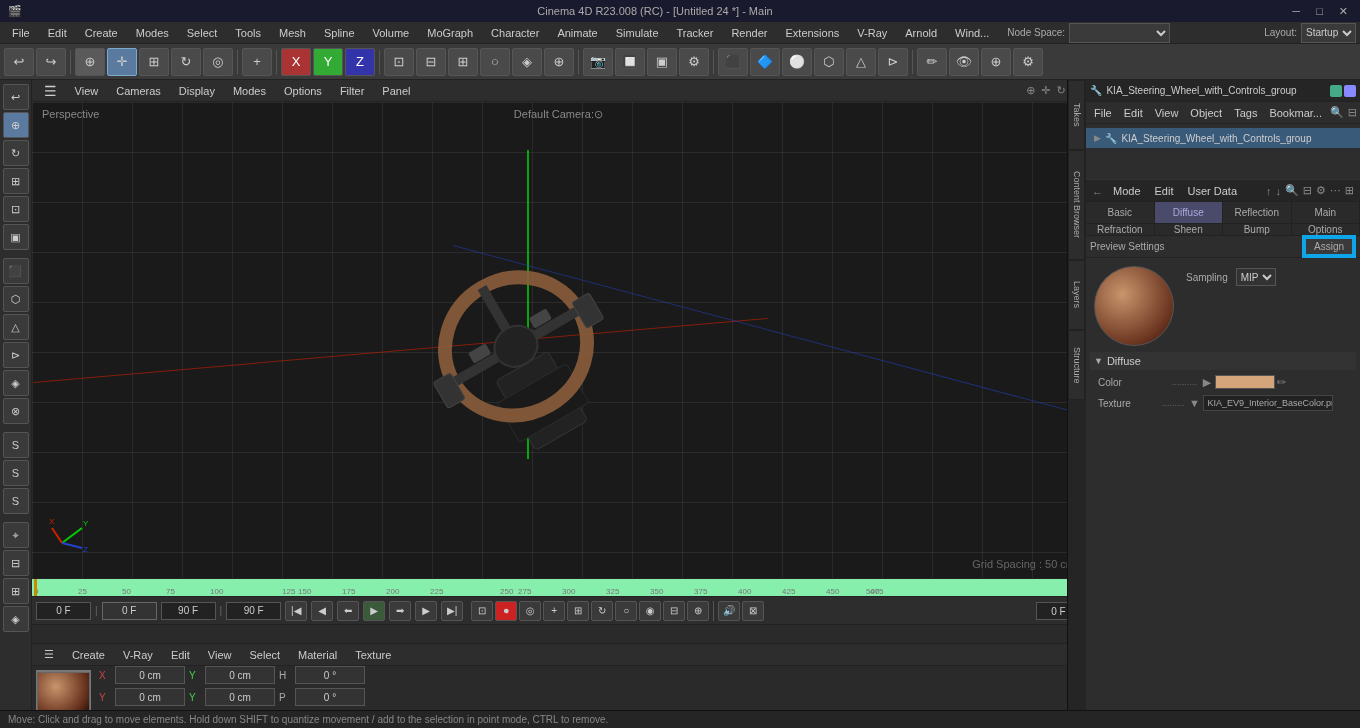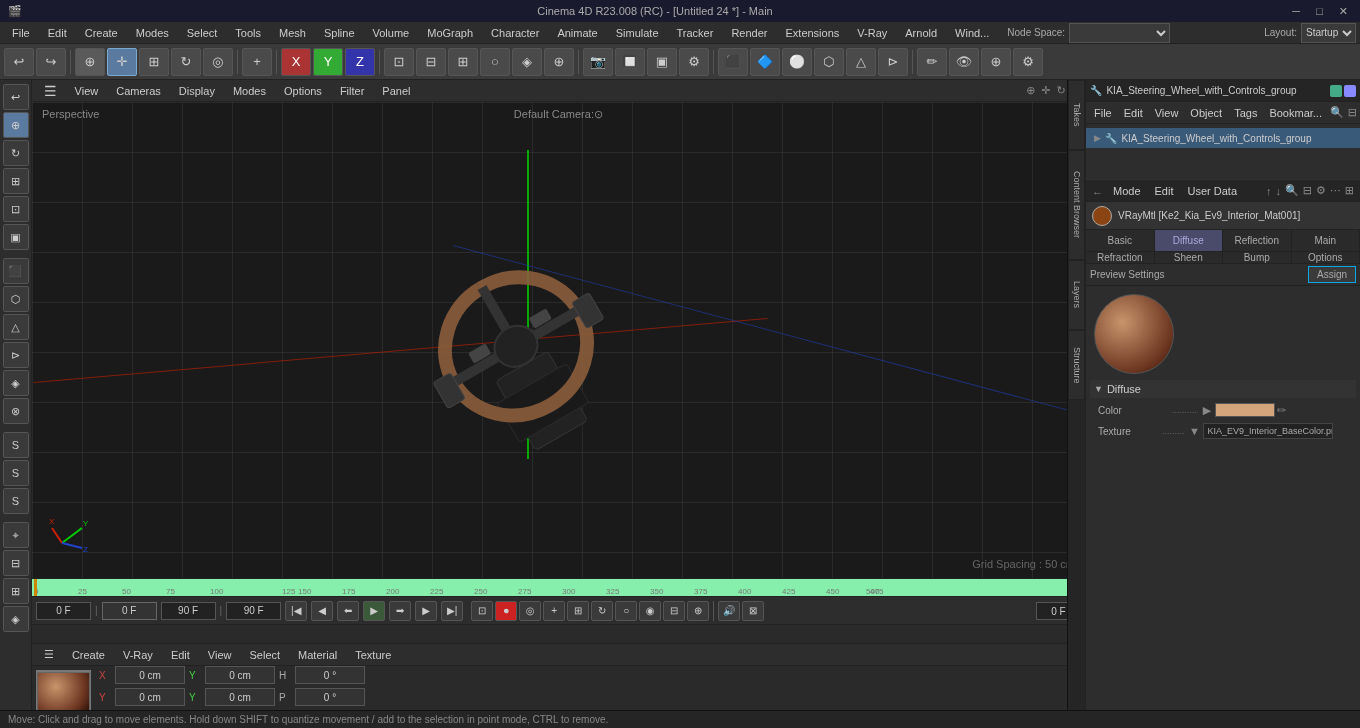--- a/index.html
+++ b/index.html
@@ -412,21 +412,21 @@
             <span style="font-size:8px; color:#777; position:absolute; left:2px;">0</span>
             <span style="font-size:8px; color:#777; position:absolute; left:46px;">25</span>
             <span style="font-size:8px; color:#777; position:absolute; left:90px;">50</span>
             <span style="font-size:8px; color:#777; position:absolute; left:134px;">75</span>
             <span style="font-size:8px; color:#777; position:absolute; left:178px;">100</span>
             <span style="font-size:8px; color:#777; position:absolute; left:222px;margin-left:28px;">125</span>
             <span style="font-size:8px; color:#777; position:absolute; left:266px;">150</span>
             <span style="font-size:8px; color:#777; position:absolute; left:310px;">175</span>
             <span style="font-size:8px; color:#777; position:absolute; left:354px;">200</span>
             <span style="font-size:8px; color:#777; position:absolute; left:398px;">225</span>
-            <span style="font-size:8px; color:#777; position:absolute; left:442px;">250</span>
+            <span style="font-size:8px; color:#777; position:absolute; left:468px;">250</span>
             <span style="font-size:8px; color:#777; position:absolute; left:486px;">275</span>
             <span style="font-size:8px; color:#777; position:absolute; left:530px;">300</span>
             <span style="font-size:8px; color:#777; position:absolute; left:574px;">325</span>
             <span style="font-size:8px; color:#777; position:absolute; left:618px;">350</span>
             <span style="font-size:8px; color:#777; position:absolute; left:662px;">375</span>
             <span style="font-size:8px; color:#777; position:absolute; left:706px;">400</span>
             <span style="font-size:8px; color:#777; position:absolute; left:750px;">425</span>
             <span style="font-size:8px; color:#777; position:absolute; left:794px;">450</span>
             <span style="font-size:8px; color:#777; position:absolute; left:838px;">475</span>
             <span style="font-size:8px; color:#777; position:absolute; left:834px;">500</span>
@@ -565,47 +565,51 @@
           <span style="color:#888;cursor:pointer;">↑</span>
           <span style="color:#888;cursor:pointer;">↓</span>
           <span style="color:#888;cursor:pointer;">🔍</span>
           <span style="color:#888;cursor:pointer;">⊟</span>
           <span style="color:#888;cursor:pointer;">⚙</span>
           <span style="color:#888;cursor:pointer;">⋯</span>
           <span style="color:#888;cursor:pointer;">⊞</span>
         </div>
       </div>
 
-      <div id="attr-material-header">
-        <div class="material-icon-small"></div>
-        <span style="font-size:10px; color:#ccc; overflow:hidden; text-overflow:ellipsis; white-space:nowrap;">VRayMtl [Ke2_Kia_Ev9_Interior_Mat001]</span>
-      </div>
 
       <div id="attr-tabs">
         <div class="attr-tab">Basic</div>
         <div class="attr-tab active" style="background:#4a4a6a; color:#aad;">Diffuse</div>
         <div class="attr-tab">Reflection</div>
         <div class="attr-tab">Main</div>
       </div>
       <div style="display:flex; border-bottom:1px solid #222;">
         <div class="attr-tab">Refraction</div>
         <div class="attr-tab">Sheen</div>
         <div class="attr-tab">Bump</div>
         <div class="attr-tab">Options</div>
       </div>
 
       <div style="display:flex; align-items:center; height:22px; border-bottom:1px solid #222; padding:0 4px;">
         <span style="font-size:10px; color:#aaa; cursor:pointer;">Preview Settings</span>
-        <span style="margin-left:auto; font-size:10px; color:#aaa; cursor:pointer; background:#3a3a3a; padding:2px 8px; border:1px solid #0ea5e9;">Assign</span>
+        <span style="margin-left:auto; font-size:10px; color:#aaa; cursor:pointer; background:#3a3a3a; padding:2px 8px; border:4px solid #0ea5e9;">Assign</span>
       </div>
 
       <div id="attr-content">
 
         <div style="display:flex; align-items:flex-start;">
           <div id="preview-sphere"></div>
+          <div style="flex:1; padding:4px;">
+            <div id="material-sampling">
+              <span style="color:#aaa; font-size:10px;">Sampling</span>
+              <select id="sampling-select" style="margin-left:4px; background:#333; border:1px solid #555; color:#ccc; font-size:10px; height:18px;">
+                <option>MIP</option>
+              </select>
+            </div>
+          </div>
         </div>
 
         <div style="display:flex; align-items:center; height:18px; background:#333; margin:2px 0; padding:0 4px; cursor:pointer; gap:4px; font-size:11px;">
           <span style="color:#aaa; font-size:9px;">▼</span>
           <span style="color:#ccc;">Diffuse</span>
         </div>
 
         <div class="attr-row">
           <span class="attr-label">Color</span>
           <span style="color:#666; font-size:9px; margin:0 2px;">..........   </span>

